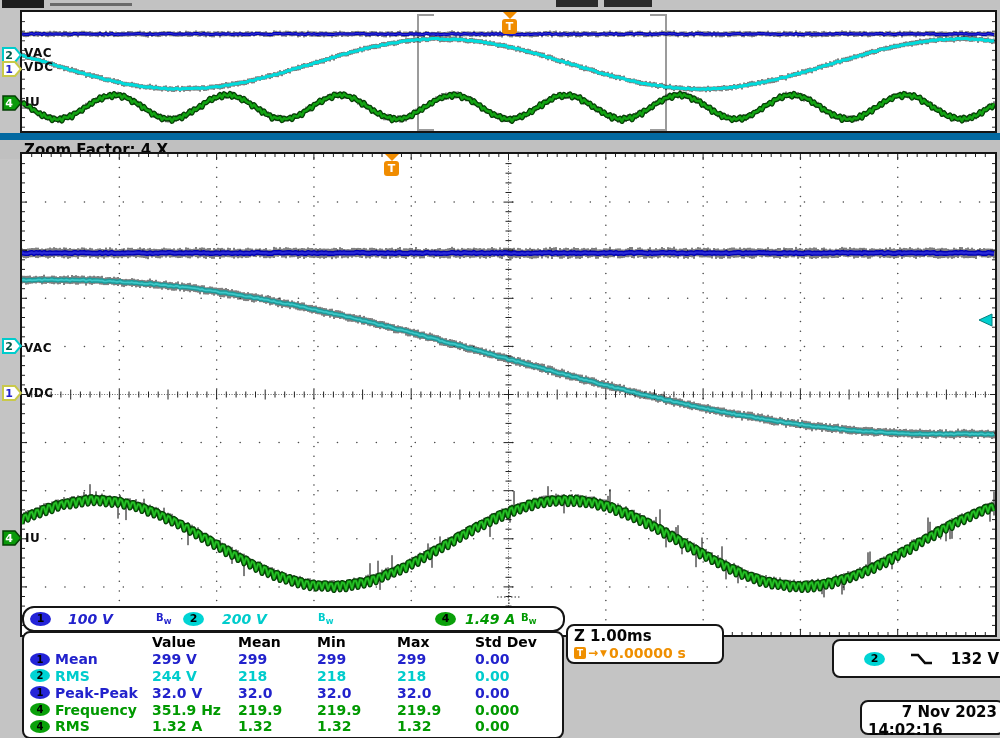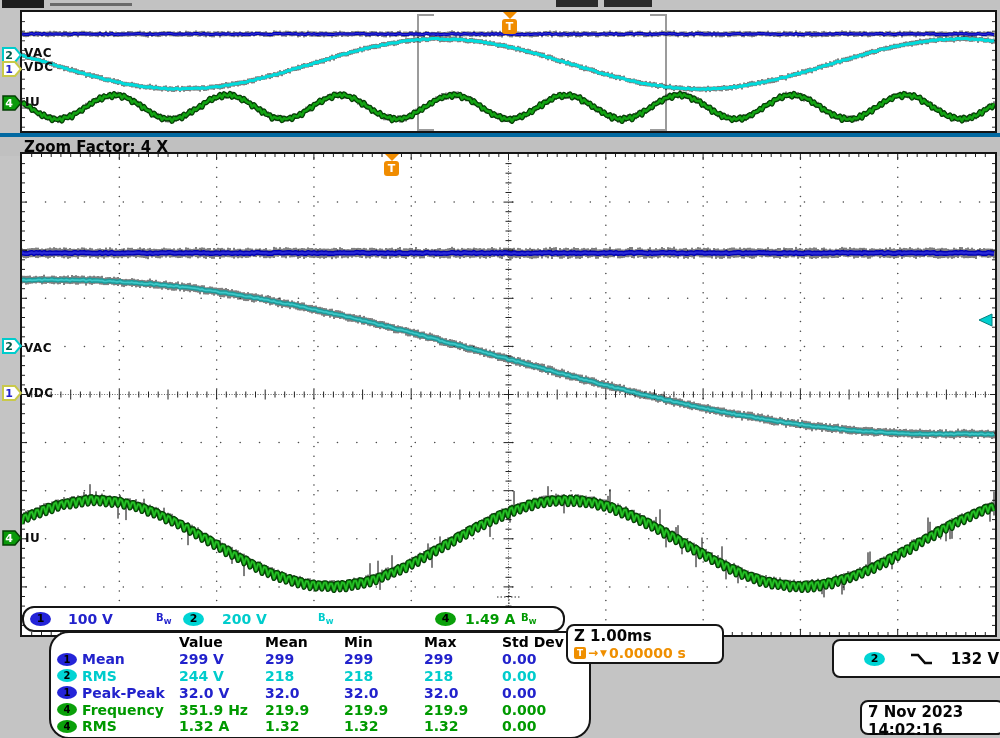--- a/index.html
+++ b/index.html
@@ -19,54 +19,54 @@
   .brkt.r{border-left:none;}
   
   .t-tri{position:absolute;width:0;height:0;border-left:7px solid transparent;border-right:7px solid transparent;border-top:7px solid #f08c00;}
   .t-badge{position:absolute;width:15px;height:15px;background:#f08c00;border-radius:3px;color:#fff;
            font-size:11px;line-height:15px;text-align:center;}
   
   .chtag{position:absolute;width:20px;height:16px;}
   .chlabel{position:absolute;color:#0d0d0d;font-size:12px;letter-spacing:0.5px;}
   
   .zoombar{position:absolute;left:0;top:133px;width:1000px;height:19px;background:#c0c0c0;
-           border-top:4px solid #0369a1;}
+           border-top:7px solid #0369a1;}
   .zoombar span{position:absolute;top:1px;font-size:15px;color:#050505;}
   
   .pill{position:absolute;left:22px;top:606px;width:539px;height:22px;background:#fff;
         border:2px solid #151515;border-radius:12px;}
   .oval{position:absolute;width:21px;height:14px;border-radius:50%;color:#000;
         font-size:11px;line-height:14px;text-align:center;top:4px;}
-  .pill .val{position:absolute;top:3px;font-size:14px;}
+  .pill .val{position:absolute;top:3px;font-size:14px;font-style:italic;}
   .bw{position:absolute;top:4px;font-size:10px;}
   .bw .sub{font-size:7px;vertical-align:sub;}
   .c1{color:#2222cc;} .c2{color:#00cccc;} .c4{color:#009900;}
   .bg1{background:#2424d8;} .bg2{background:#00d4d4;} .bg4{background:#0aa00a;}
   
   .mtable{position:absolute;left:22px;top:631px;width:536px;height:103px;background:#fff;
-          border:2px solid #151515;border-radius:20px;padding:1px 0 0 2px;
+          border:2px solid #151515;border-radius:8px;padding:1px 0 0 2px;
           display:grid;grid-template-columns:126px 86px 79px 80px 78px auto;
-          grid-auto-rows:16.8px;font-size:14px;align-items:center;margin-left:27px;}
+          grid-auto-rows:16.8px;font-size:14px;align-items:center;}
   .mtable .hdr{color:#000;}
   .mtable .name{display:flex;align-items:center;gap:5px;padding-left:4px;}
   .movalnum{display:inline-block;width:20px;height:13px;border-radius:50%;color:#000;
             font-size:10px;line-height:13px;text-align:center;flex:0 0 auto;}
   
   .box{position:absolute;background:#fff;border:2px solid #151515;border-radius:8px;
        font-size:15px;color:#050505;}
   .zbox{left:566px;top:624px;width:142px;height:34px;padding:1px 6px;}
   .zline2{display:flex;align-items:center;gap:2px;color:#ef8f00;font-size:14px;margin-top:0px;}
   .torange{width:12px;height:12px;background:#ef8f00;border-radius:2px;color:#fff;
            font-size:9px;line-height:12px;text-align:center;}
   .zarrow{font-size:12px;} .zdown{font-size:9px;}
   .ratebox{left:718px;top:641px;width:100px;height:34px;padding:1px 4px;}
   .trigbox{left:832px;top:639px;width:157px;height:35px;display:flex;align-items:center;padding:0 8px;}
   .trigbox .lvl{margin-left:auto;}
   .datebox{left:860px;top:700px;width:129px;height:29px;padding:1px 6px;font-size:15px;}
-  .datebox .d{} .datebox .t{text-align:left;}
+  .datebox .d{text-align:right;} .datebox .t{text-align:left;}
 </style>
 </head>
 <body>
 
 <div class="screen">
 
   <div class="abs" style="left:0;top:0;width:1000px;height:9px;background:#c2c2c2;">
     <div class="smudge" style="left:2px;top:0;width:42px;height:8px;"></div>
     <div class="smudge" style="left:50px;top:3px;width:82px;height:3px;background:#6a6a6a;"></div>
     <div class="smudge" style="left:556px;top:0;width:42px;height:7px;background:#2a2a2a;"></div>

